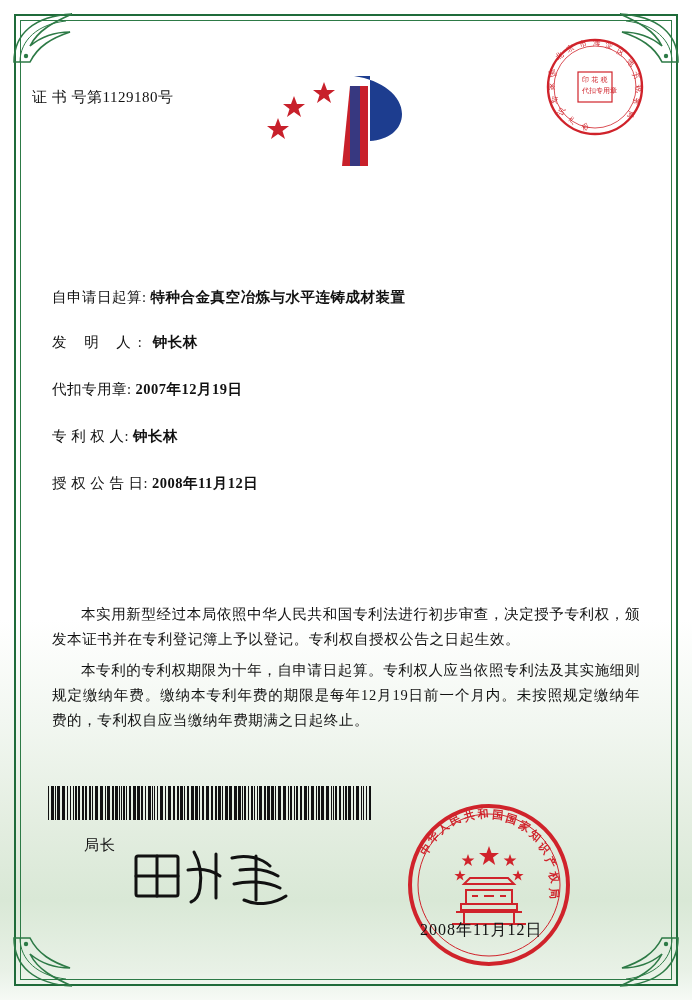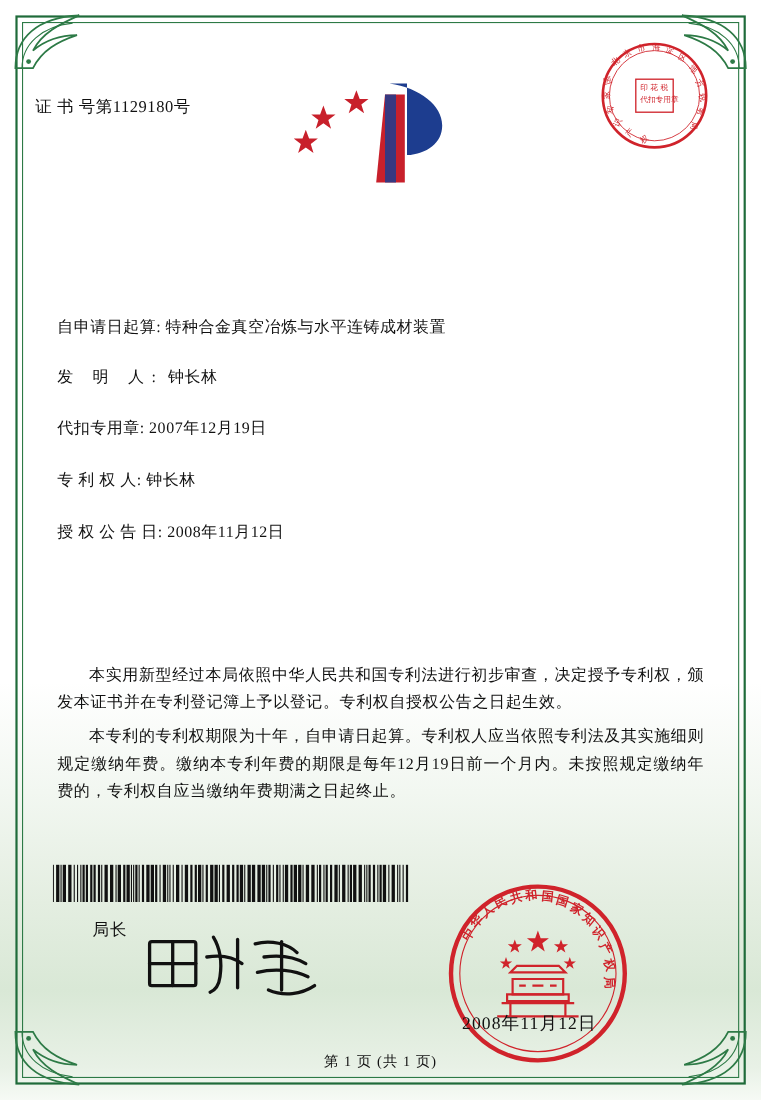--- a/index.html
+++ b/index.html
@@ -108,20 +108,21 @@
   .field-label {
     white-space: nowrap;
     letter-spacing: 0.5px;
   }
   .field-label.spread {
     letter-spacing: 7px;
   }
   .field-value {
     margin-left: 4px;
     letter-spacing: 0.5px;
+    font-weight: bold;
   }
   .field-row.tall { margin-bottom: 28px; text-align: center; }
 
   
   .body-text {
     position: absolute;
     left: 52px;
     right: 52px;
     top: 602px;
     font-size: 14.5px;
@@ -558,15 +559,14 @@
         <text x="134" y="46" transform="rotate(50 134 46)">识</text>
         <text x="141" y="59" transform="rotate(62 141 59)">产</text>
         <text x="145" y="73" transform="rotate(74 145 73)">权</text>
         <text x="146" y="88" transform="rotate(86 146 88)">局</text>
       </g>
     </svg>
   </div>
 
   <div class="issue-date">2008年11月12日</div>
 
-  <div class="footer">第 1 页 (共 1 页)</div>
 
 </div>
 
 </body></html>

